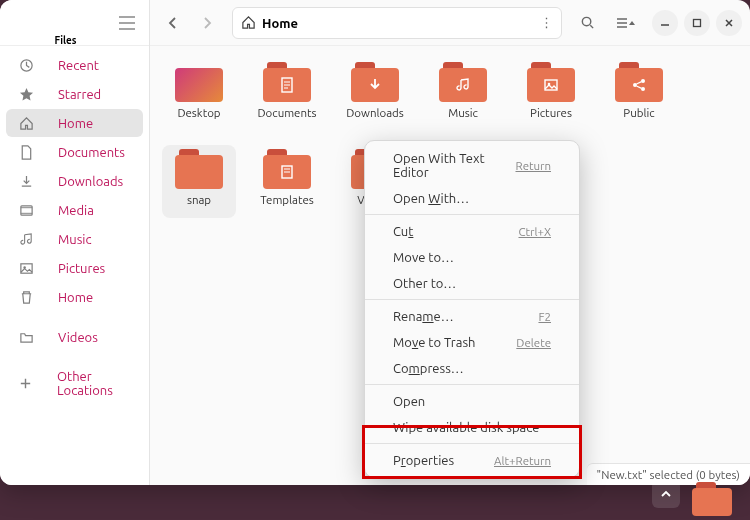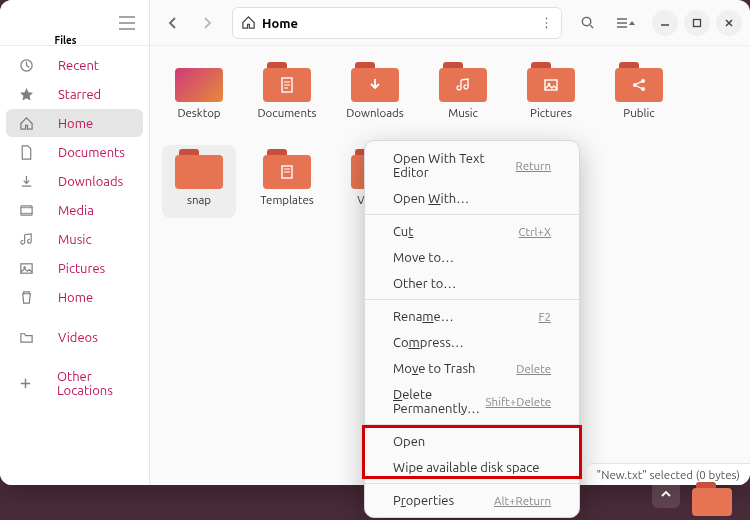--- a/index.html
+++ b/index.html
@@ -331,29 +331,25 @@
     </div>
     <div class="ctx-item">
       <span class="lbl">Other to…</span>
     </div>
     <div class="ctx-sep"></div>
     <div class="ctx-item">
       <span class="lbl">Rena<u>m</u>e…</span>
       <span class="sc">F2</span>
     </div>
     <div class="ctx-item">
-      <span class="lbl">Co<u>m</u>press…</span>
-    </div>
-    <div class="ctx-item">
       <span class="lbl">Mo<u>v</u>e to Trash</span>
       <span class="sc">Delete</span>
     </div>
     <div class="ctx-item">
-      <span class="lbl"><u>D</u>elete Permanently…</span>
-      <span class="sc">Shift+Delete</span>
+      <span class="lbl">Co<u>m</u>press…</span>
     </div>
     <div class="ctx-sep"></div>
     <div class="ctx-item">
       <span class="lbl">Open</span>
     </div>
     <div class="ctx-item">
       <span class="lbl">Wipe available disk space</span>
     </div>
     <div class="ctx-sep"></div>
     <div class="ctx-item">

